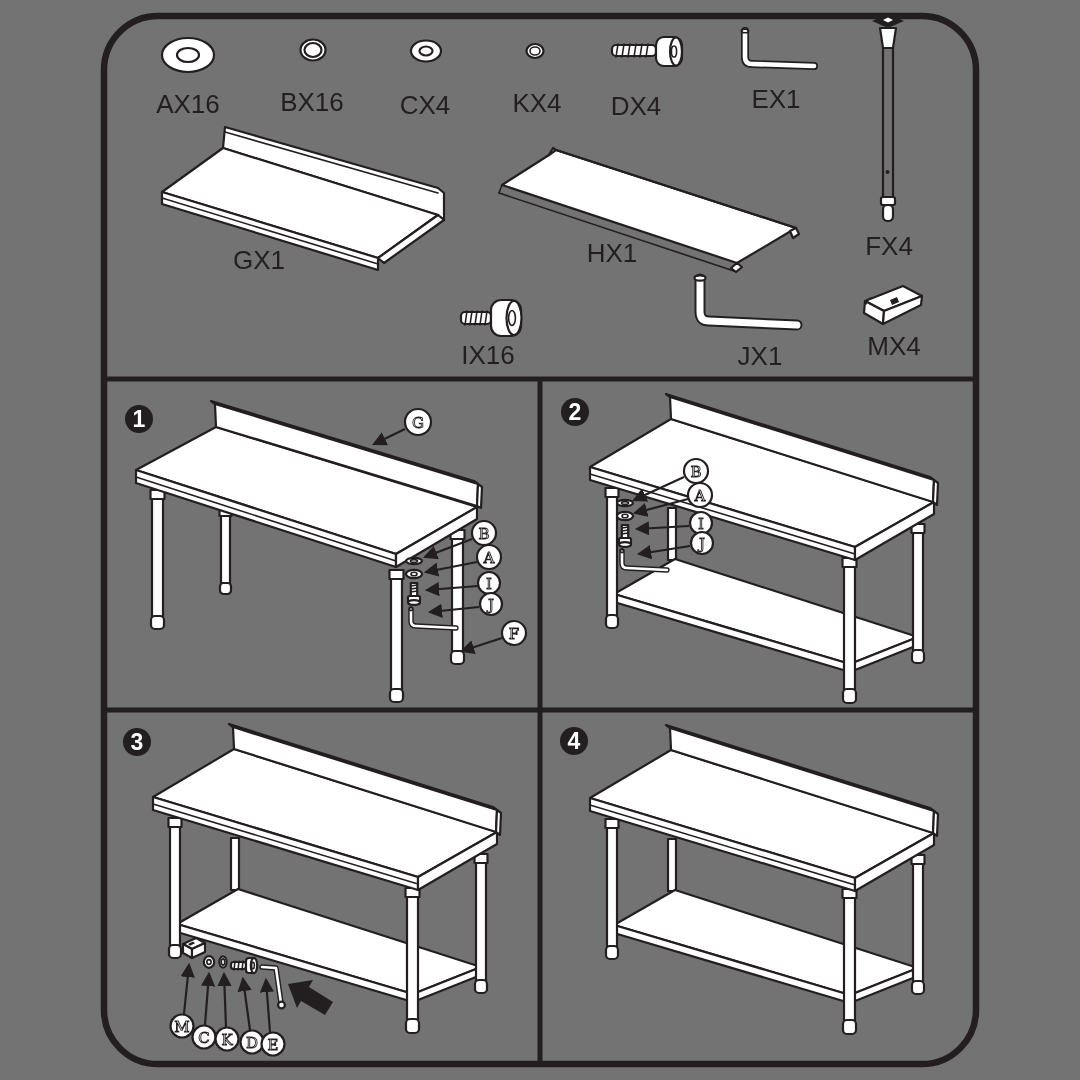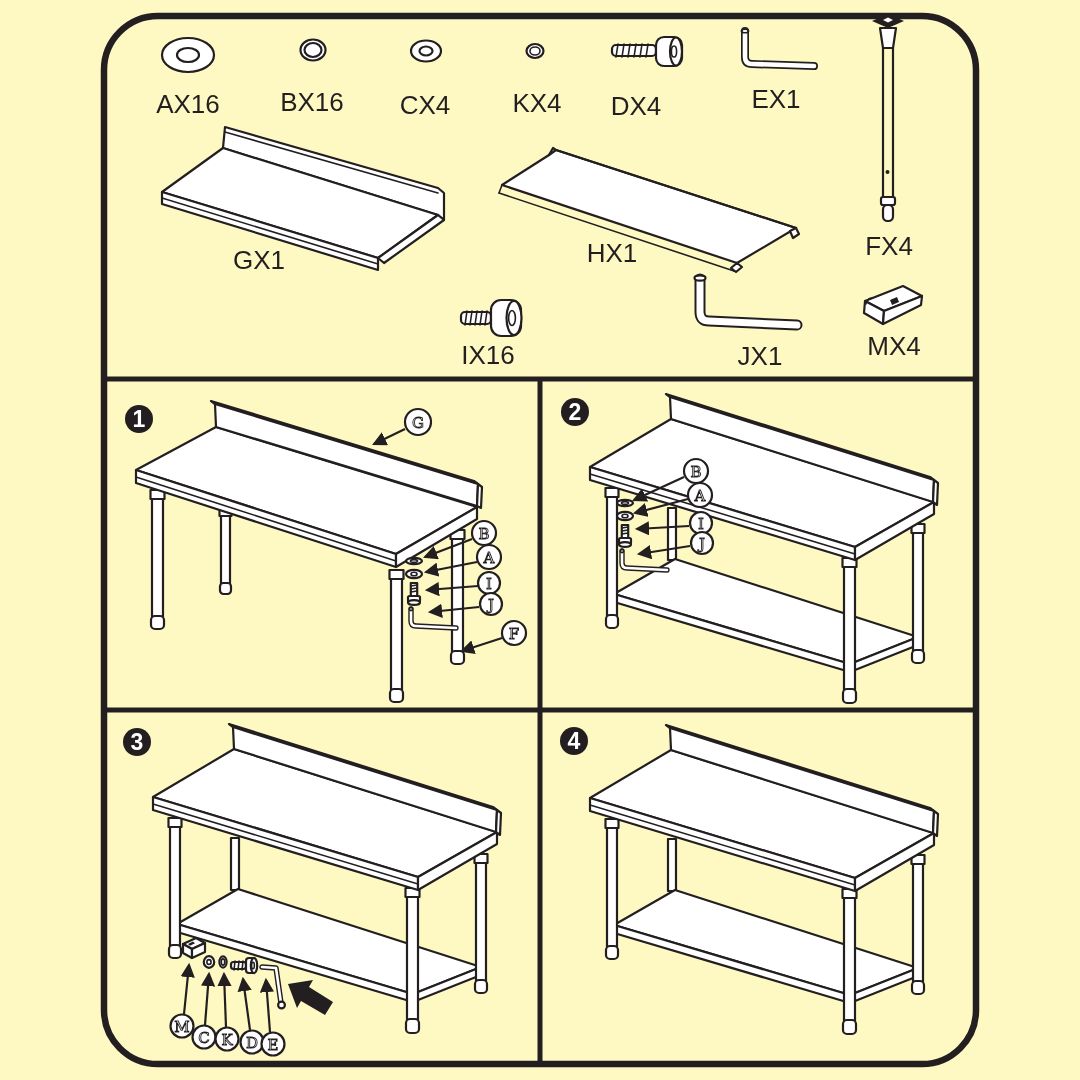--- a/index.html
+++ b/index.html
@@ -1,16 +1,16 @@
 <!DOCTYPE html>
 <html><head>
 <meta charset="utf-8">
 <style>
   html,body { margin:0; padding:0; background:#ffffff; }
-  .sheet { position:relative; width:1080px; height:1080px; background:#fef9c3; overflow:hidden; }
+  .sheet { position:relative; width:1080px; height:1080px; background:#737373; overflow:hidden; }
   svg { position:absolute; inset:0; }
   .ln  { fill:none; stroke:#231f20; stroke-width:2.2; stroke-linejoin:round; stroke-linecap:round; }
   .th  { fill:none; stroke:#231f20; stroke-width:1.6; stroke-linejoin:round; stroke-linecap:round; }
   .fw  { fill:#ffffff; stroke:#231f20; stroke-width:2.2; stroke-linejoin:round; }
   .fb  { fill:#231f20; stroke:none; }
   .bd  { fill:none; stroke:#231f20; stroke-width:6.5; }
   .dv  { stroke:#231f20; stroke-width:5; }
   .arr { fill:none; stroke:#231f20; stroke-width:2.2; marker-end:url(#ah); }
   .tube-b { fill:none; stroke:#231f20; stroke-width:8;   stroke-linecap:round; stroke-linejoin:round; }
   .tube-w { fill:none; stroke:#ffffff; stroke-width:4.6; stroke-linecap:round; stroke-linejoin:round; }

